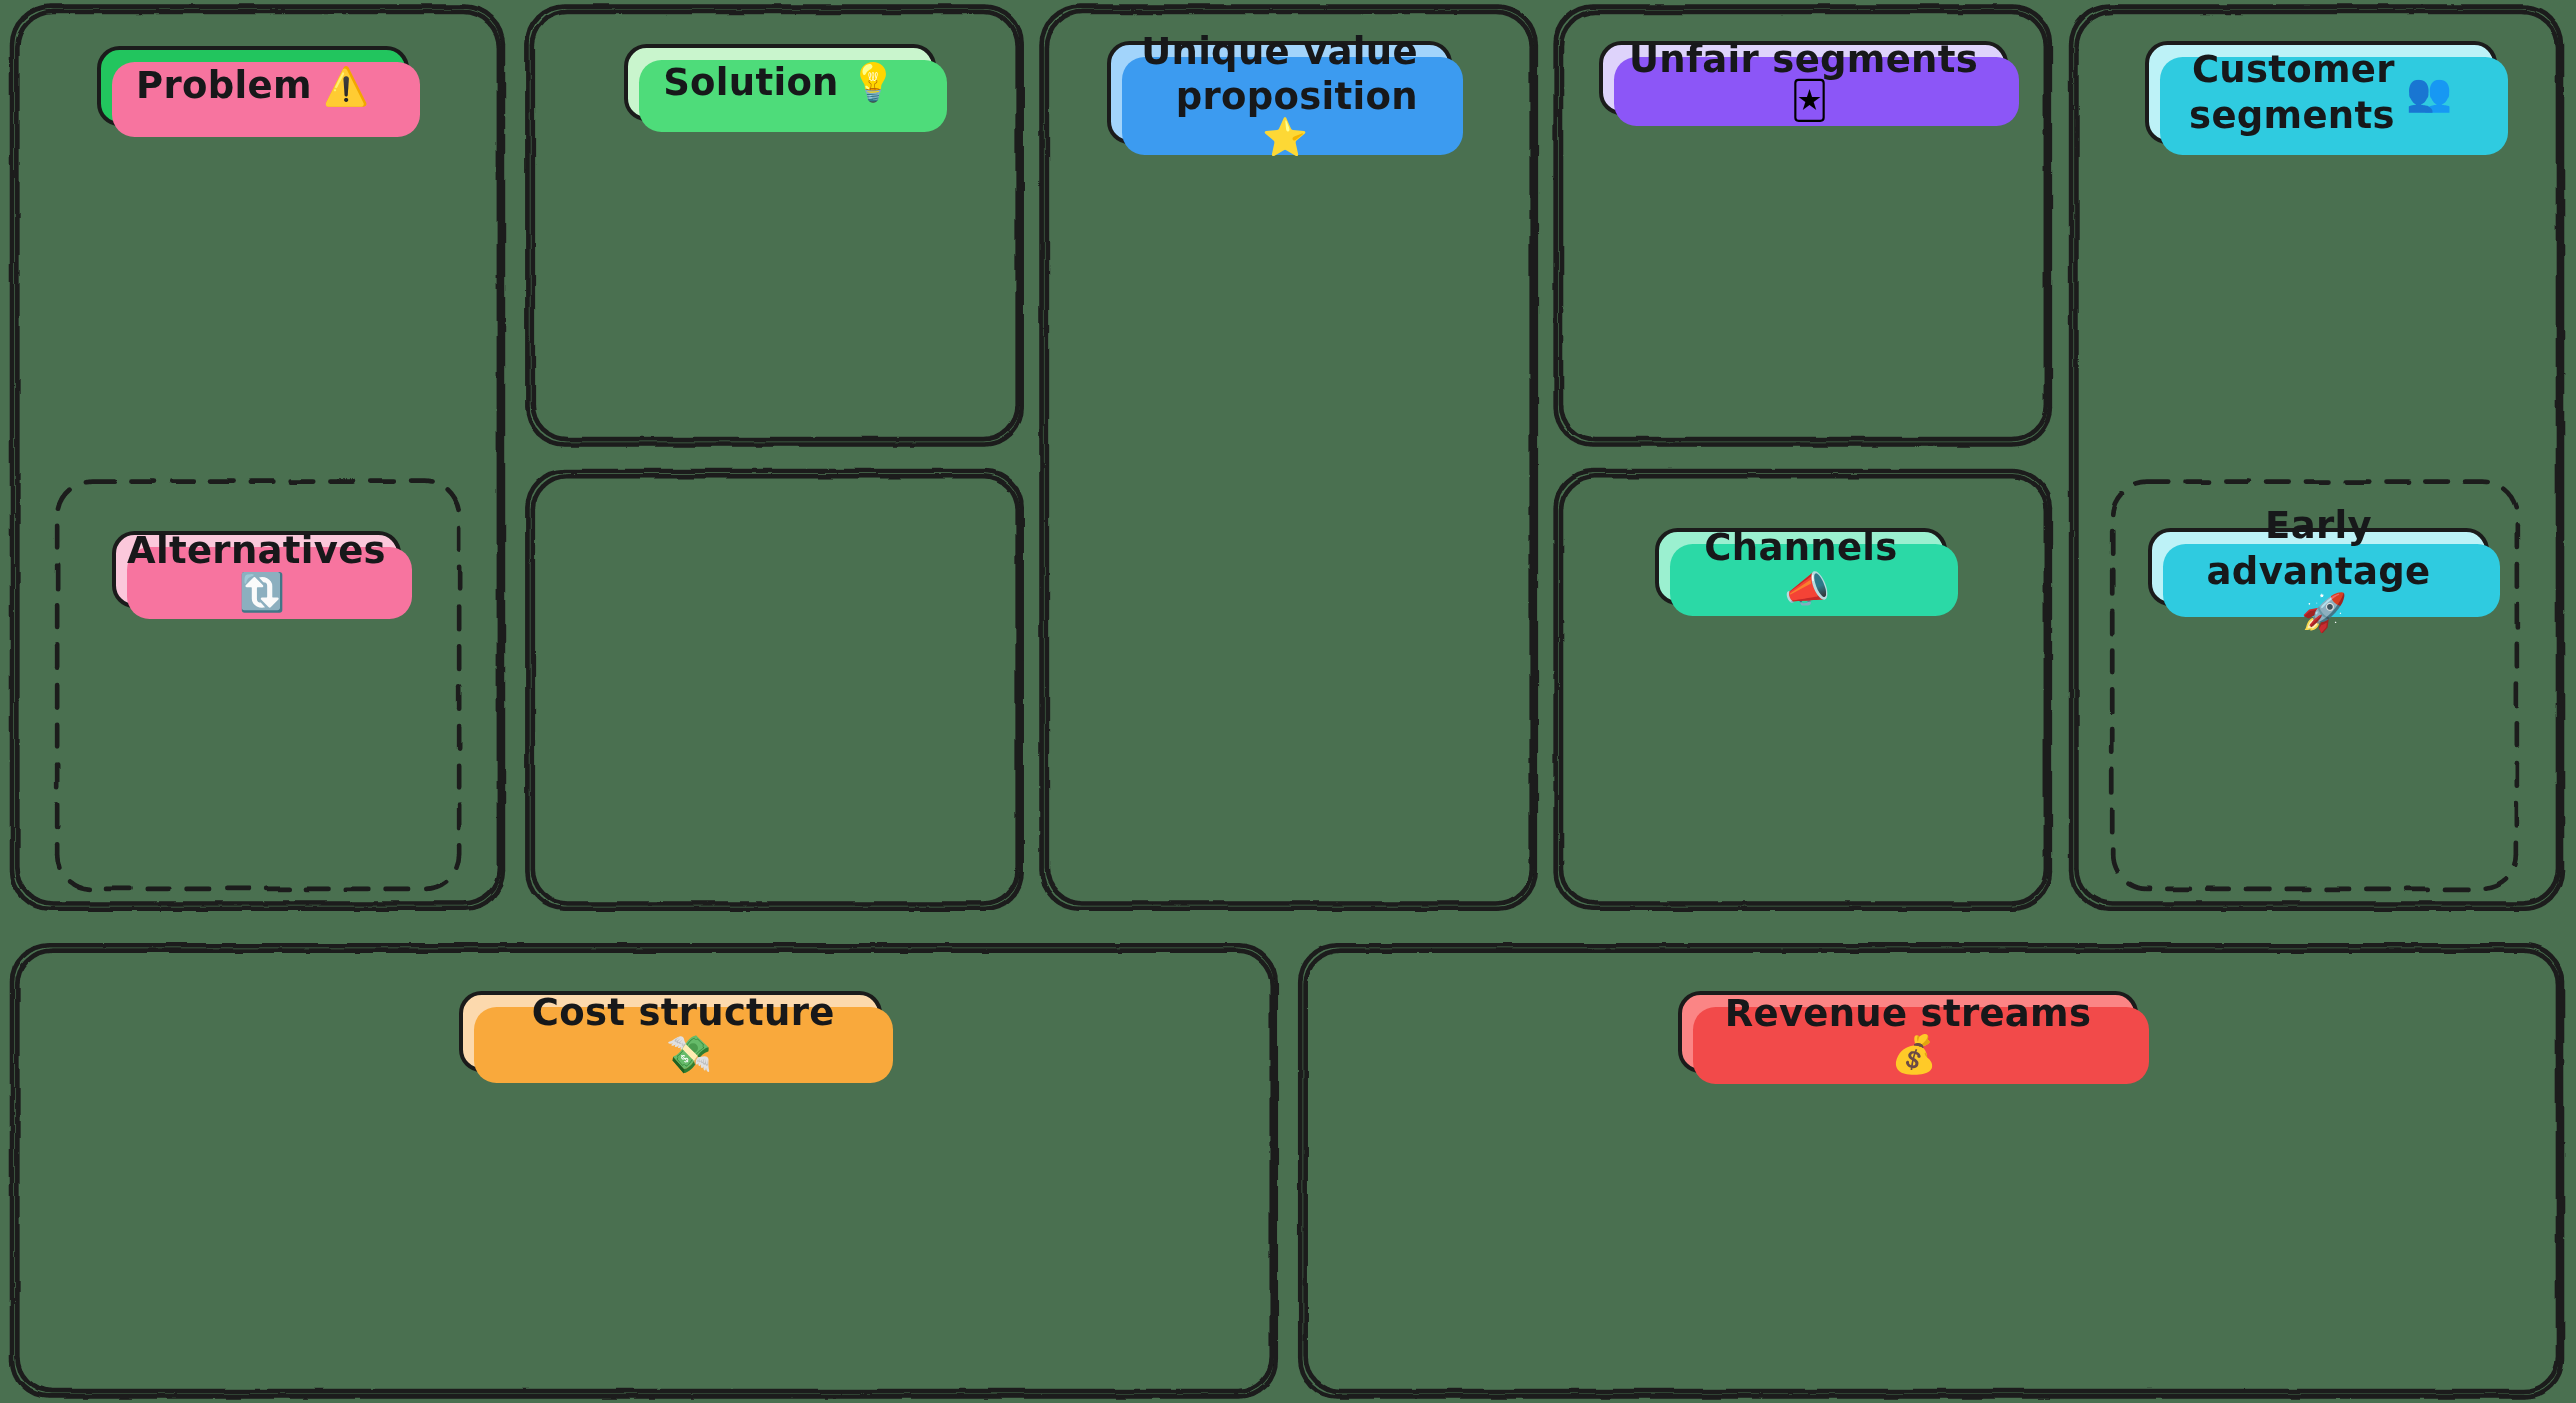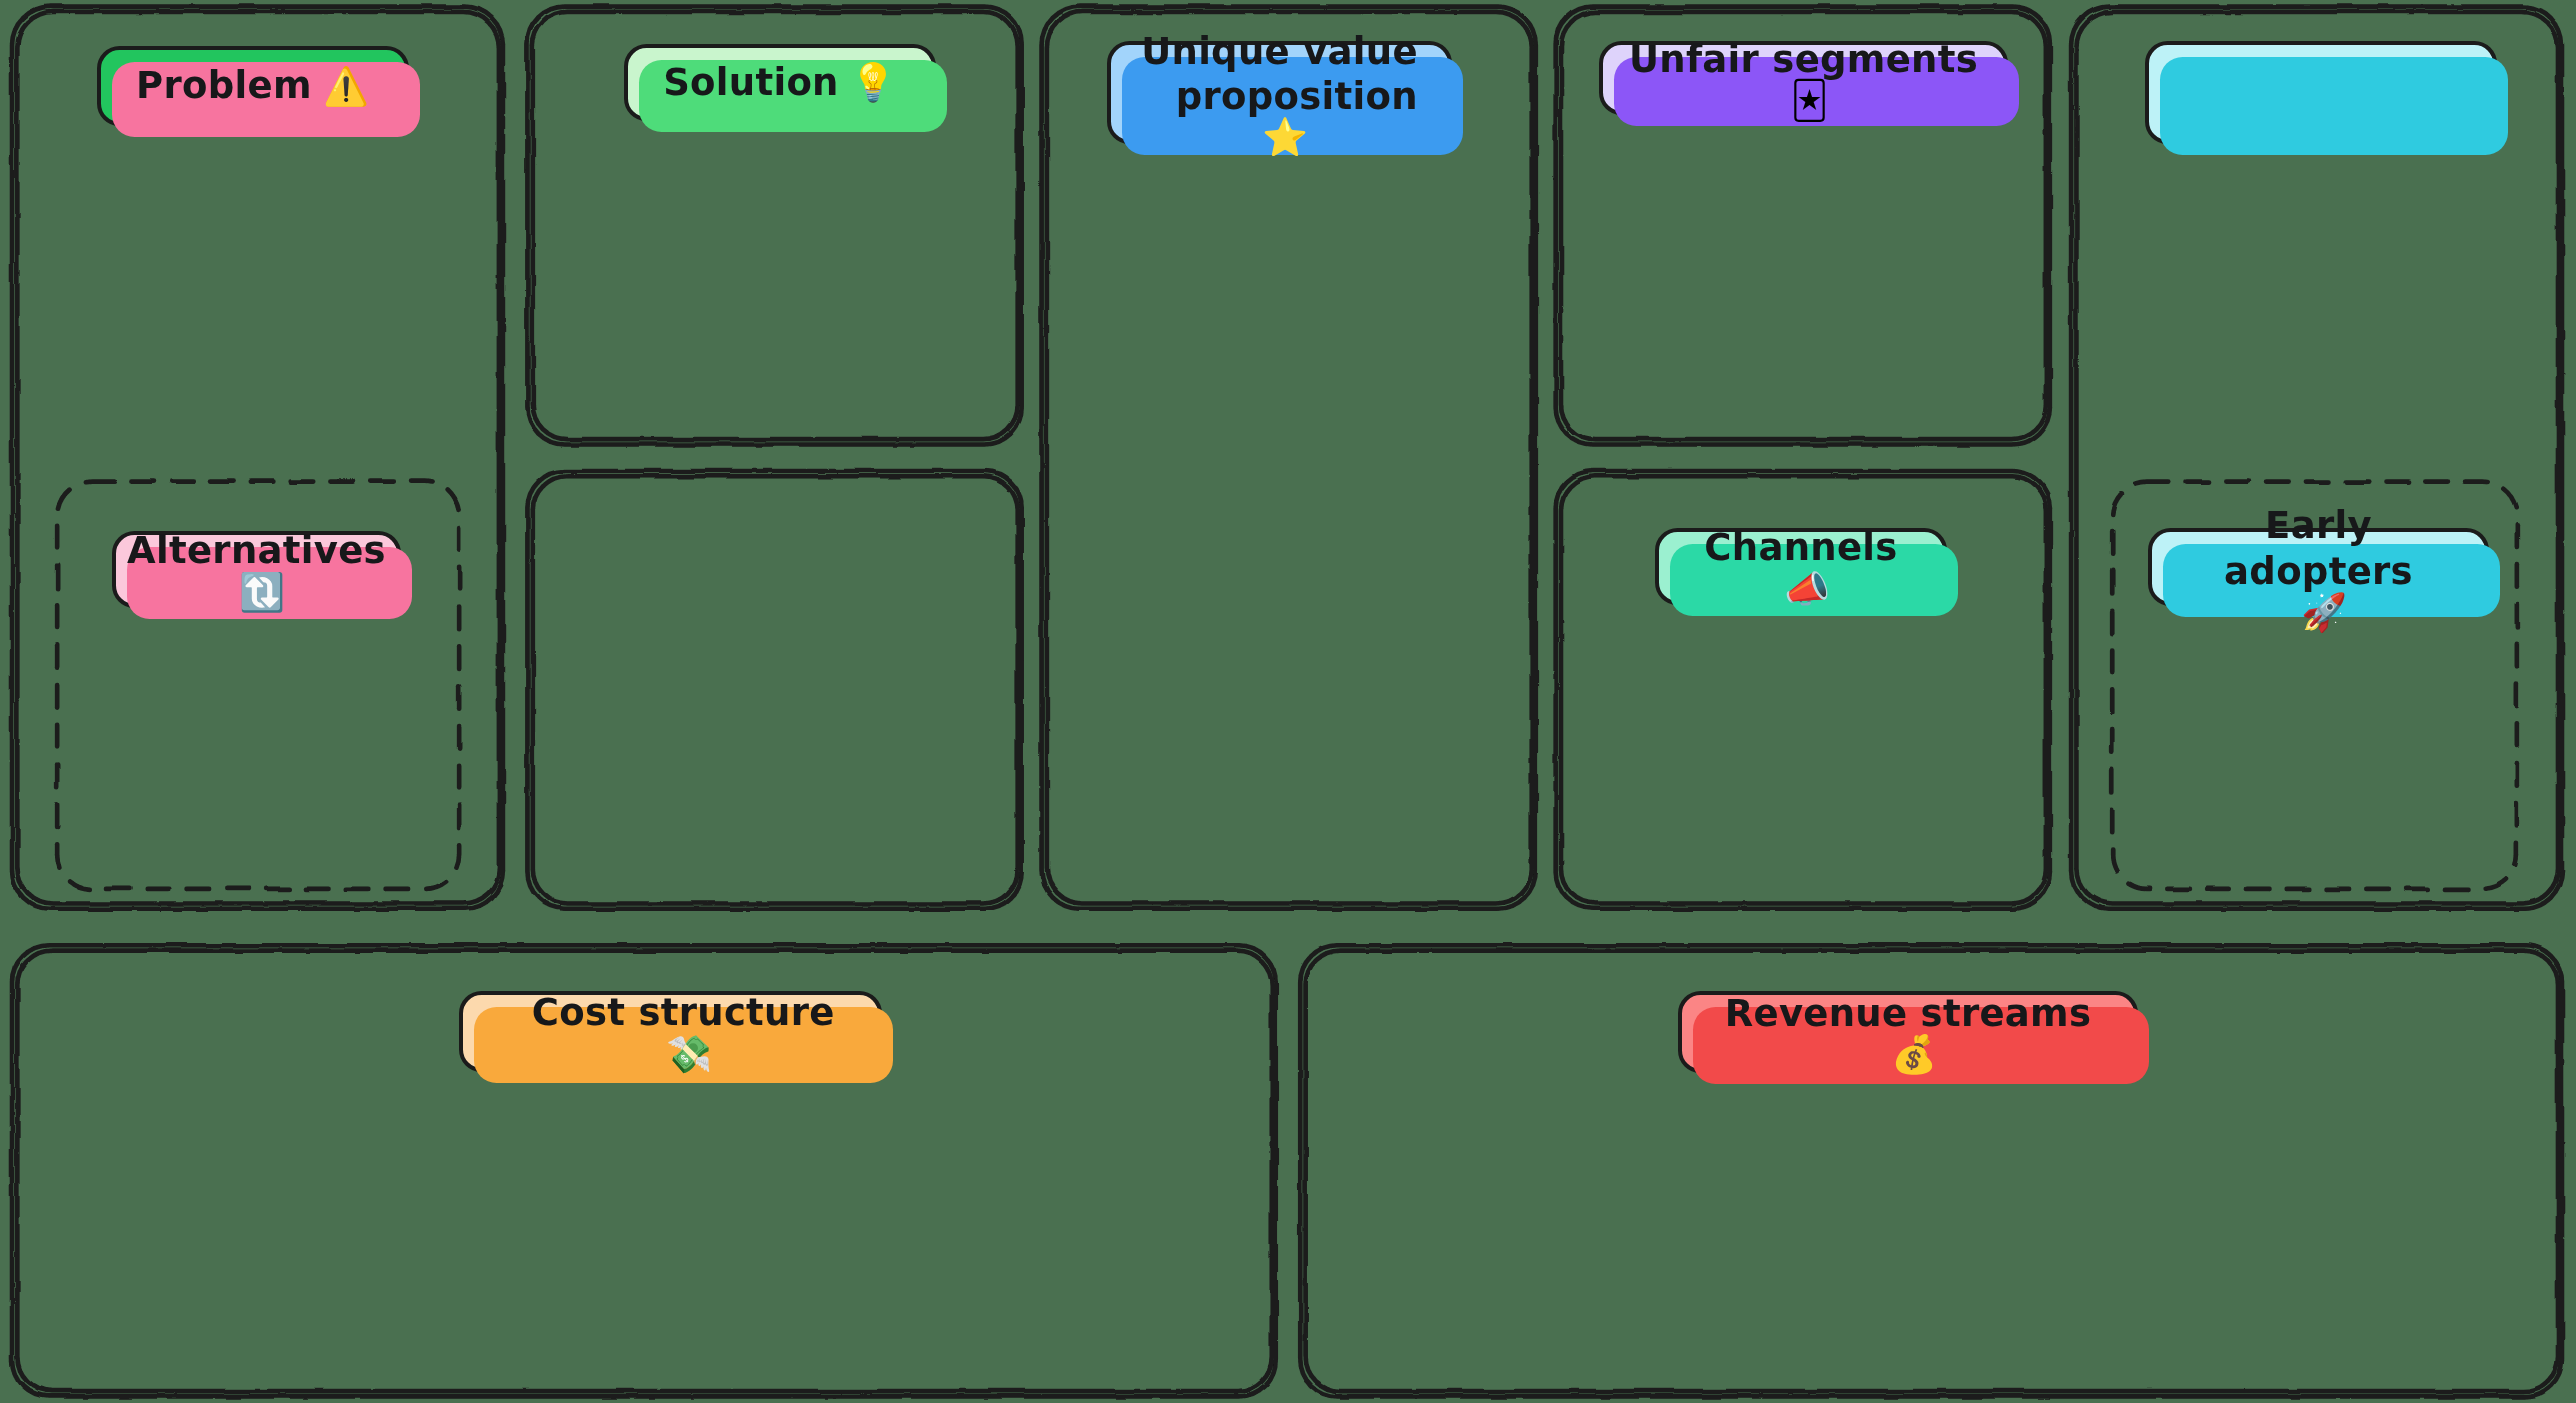--- a/index.html
+++ b/index.html
@@ -176,20 +176,25 @@
   <div class="card" id="card-unfair" style="background: rgb(222, 211, 251);">
     <span class="card-shadow" style="background: rgb(140, 86, 247);"></span>
     <span class="inline-row">
       <span class="card-label">Unfair segments</span>
       <span class="card-emoji emoji-glyph">🃏</span>
     </span>
   </div>
 
   <div class="card two-line" id="card-customer" style="background: rgb(189, 242, 247);">
     <span class="card-shadow" style="background: rgb(47, 203, 224);"></span>
+    <span class="inline-row">
+      <span class="card-label">Customer
+segments</span>
+      <span class="card-emoji emoji-glyph">👥</span>
+    </span>
   </div>
 
   <div class="card" id="card-alternatives" style="background: rgb(251, 200, 219);">
     <span class="card-shadow" style="background: rgb(247, 116, 159);"></span>
     <span class="inline-row">
       <span class="card-label">Alternatives</span>
       <span class="card-emoji emoji-glyph">🔃</span>
     </span>
   </div>
 
@@ -198,21 +203,21 @@
     <span class="card-shadow" style="background: rgb(43, 217, 166);"></span>
     <span class="inline-row">
       <span class="card-label">Channels</span>
       <span class="card-emoji emoji-glyph">📣</span>
     </span>
   </div>
 
   <div class="card" id="card-earlyadopters" style="background: rgb(189, 242, 247);">
     <span class="card-shadow" style="background: rgb(47, 203, 224);"></span>
     <span class="inline-row">
-      <span class="card-label">Early adopters</span>
+      <span class="card-label">Early advantage</span>
       <span class="card-emoji emoji-glyph">🚀</span>
     </span>
   </div>
 
   <div class="card" id="card-cost" style="background: rgb(252, 217, 173);">
     <span class="card-shadow" style="background: rgb(249, 169, 60);"></span>
     <span class="inline-row">
       <span class="card-label">Cost structure</span>
       <span class="card-emoji emoji-glyph">💸</span>
     </span>

